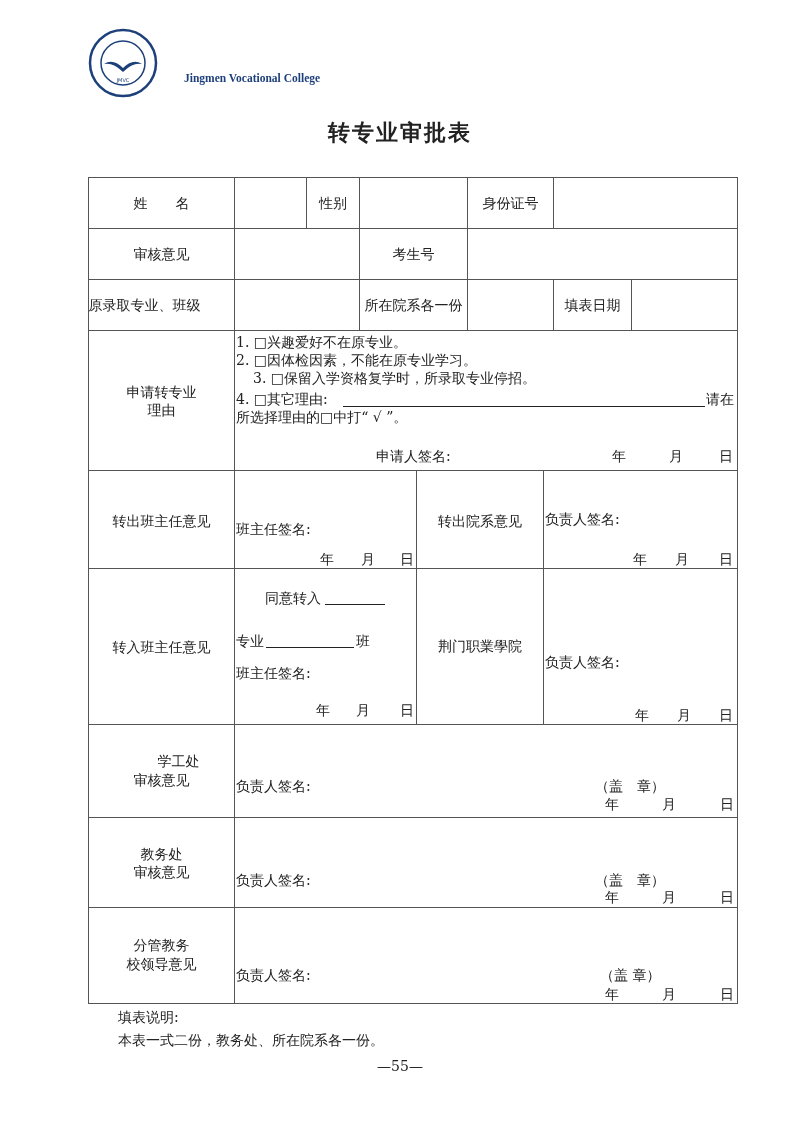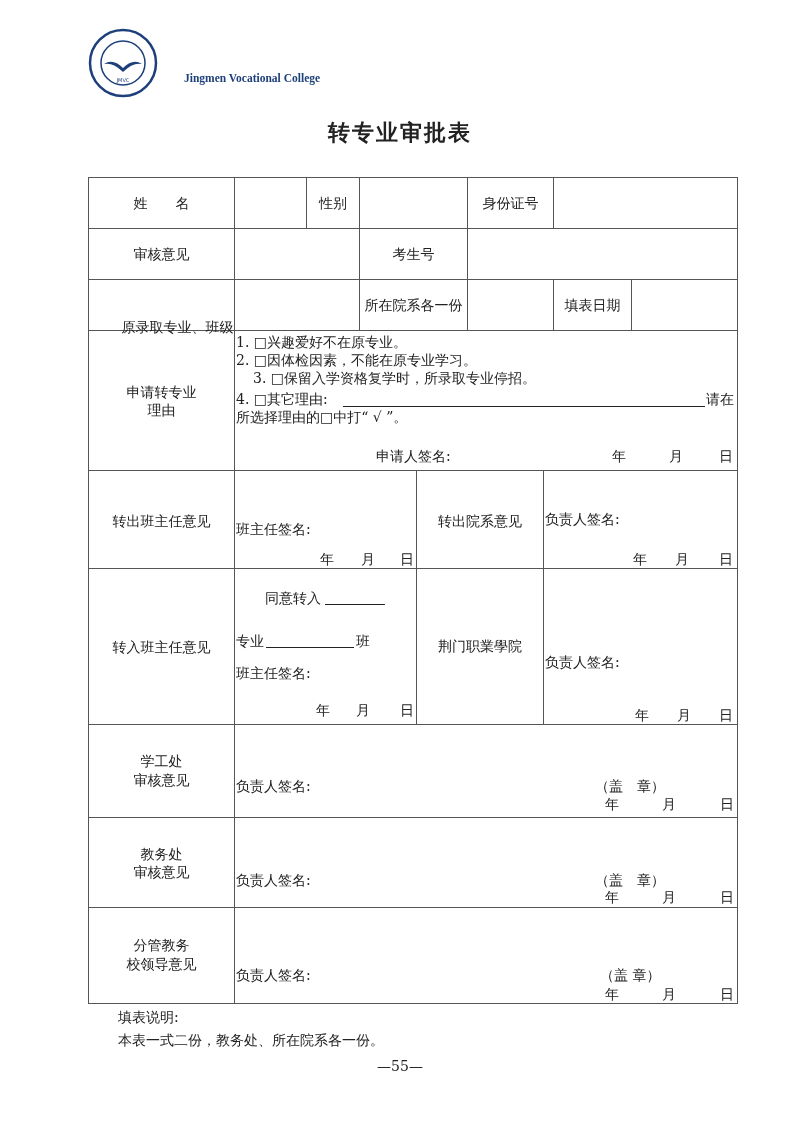--- a/index.html
+++ b/index.html
@@ -66,21 +66,21 @@
 <div class="cell-text center" style="left:307px;top:194px;width:52px;">性别</div>
 <div class="abs" style="left:361px;top:180px;width:105px;height:47px;"></div>
 <div class="cell-text center" style="left:468px;top:194px;width:85px;">身份证号</div>
 <div class="abs" style="left:555px;top:180px;width:181px;height:47px;"></div>
 
 <div class="cell-text center" style="left:89px;top:245px;width:145px;">审核意见</div>
 <div class="abs" style="left:236px;top:231px;width:122px;height:47px;"></div>
 <div class="cell-text center" style="left:360px;top:245px;width:107px;">考生号</div>
 <div class="abs" style="left:469px;top:231px;width:267px;height:47px;"></div>
 
-<div class="cell-text center" style="left:105px;top:296px;width:145px;margin-top:22px;">原录取专业、班级</div>
+<div class="cell-text center" style="left:72px;top:296px;width:145px;">原录取专业、班级</div>
 <div class="abs" style="left:236px;top:282px;width:122px;height:47px;"></div>
 <div class="cell-text center" style="left:360px;top:296px;width:107px;">所在院系各一份</div>
 <div class="abs" style="left:469px;top:282px;width:83px;height:47px;"></div>
 <div class="cell-text center" style="left:554px;top:296px;width:77px;">填表日期</div>
 <div class="abs" style="left:633px;top:282px;width:103px;height:47px;"></div>
 
 <div class="cell-text center" style="left:89px;top:383px;width:145px;">申请转专业</div>
 <div class="cell-text center" style="left:89px;top:401px;width:145px;">理由</div>
 
 <div class="cell-text" style="left:236px;top:333px;">1. □兴趣爱好不在原专业。</div>
@@ -115,21 +115,21 @@
 <div class="cell-text" style="left:236px;top:664px;">班主任签名:</div>
 <div class="cell-text" style="left:316px;top:701px;">年</div>
 <div class="cell-text" style="left:356px;top:701px;">月</div>
 <div class="cell-text" style="left:400px;top:701px;">日</div>
 <div class="cell-text center" style="left:417px;top:637px;width:126px;">荆门职業學院</div>
 <div class="cell-text" style="left:545px;top:653px;">负责人签名:</div>
 <div class="cell-text" style="left:635px;top:706px;">年</div>
 <div class="cell-text" style="left:677px;top:706px;">月</div>
 <div class="cell-text" style="left:719px;top:706px;">日</div>
 
-<div class="cell-text center" style="left:89px;top:752px;width:145px;">学工处</div>
+<div class="cell-text center" style="left:106px;top:752px;width:145px;">学工处</div>
 <div class="cell-text center" style="left:89px;top:771px;width:145px;">审核意见</div>
 <div class="cell-text" style="left:236px;top:777px;">负责人签名:</div>
 <div class="cell-text" style="left:595px;top:777px;">（盖　章）</div>
 <div class="cell-text" style="left:605px;top:795px;">年</div>
 <div class="cell-text" style="left:662px;top:795px;">月</div>
 <div class="cell-text" style="left:720px;top:795px;">日</div>
 
 <div class="cell-text center" style="left:89px;top:845px;width:145px;">教务处</div>
 <div class="cell-text center" style="left:89px;top:863px;width:145px;">审核意见</div>
 <div class="cell-text" style="left:236px;top:871px;">负责人签名:</div>

